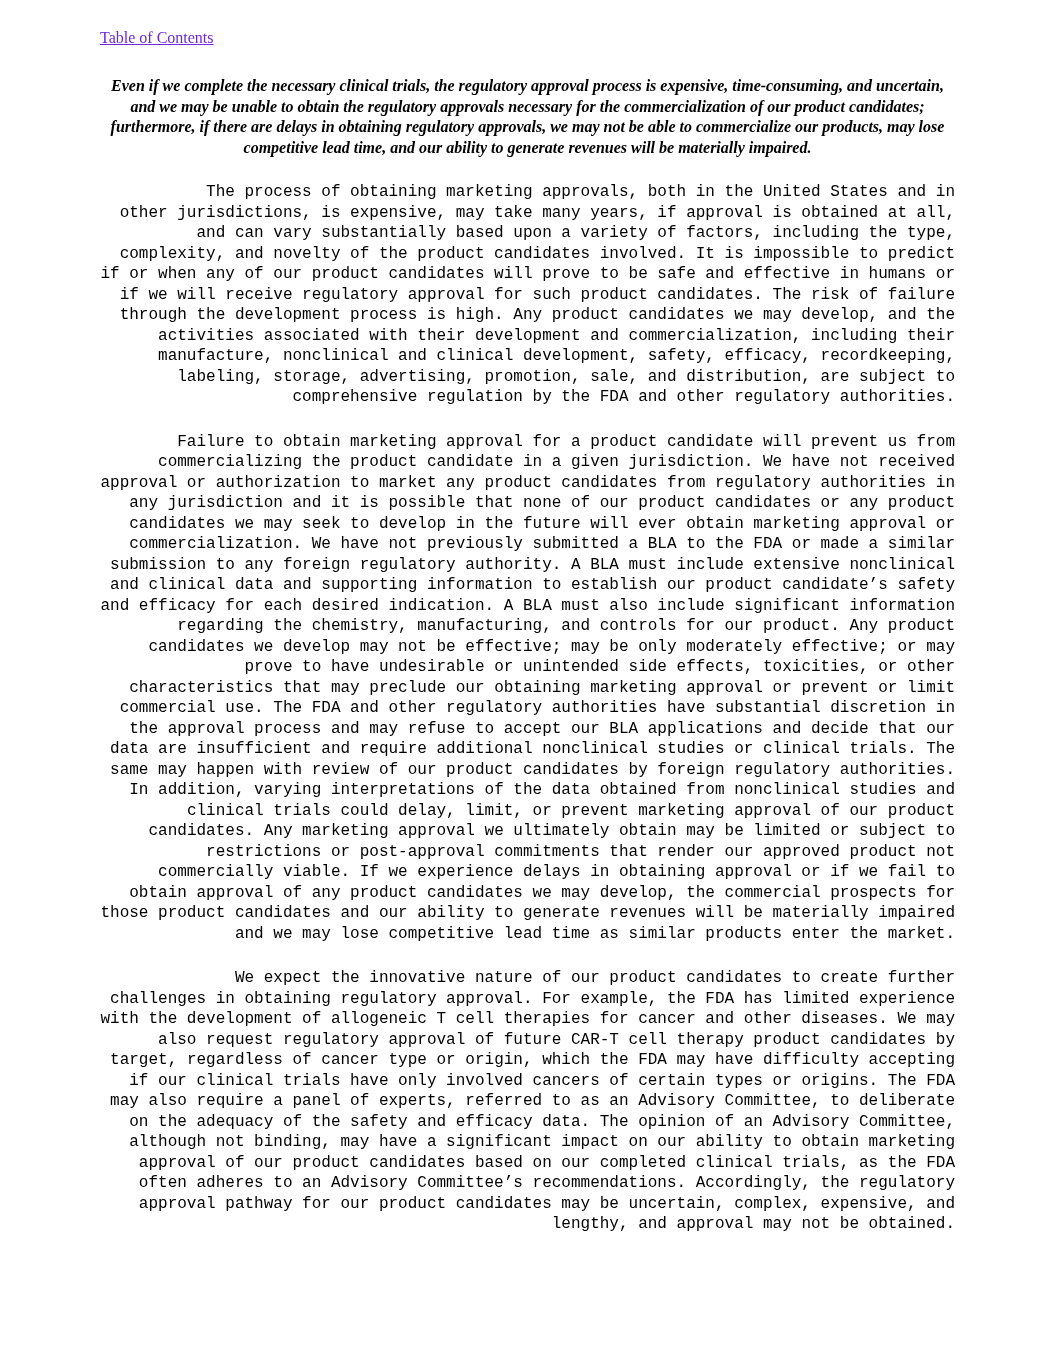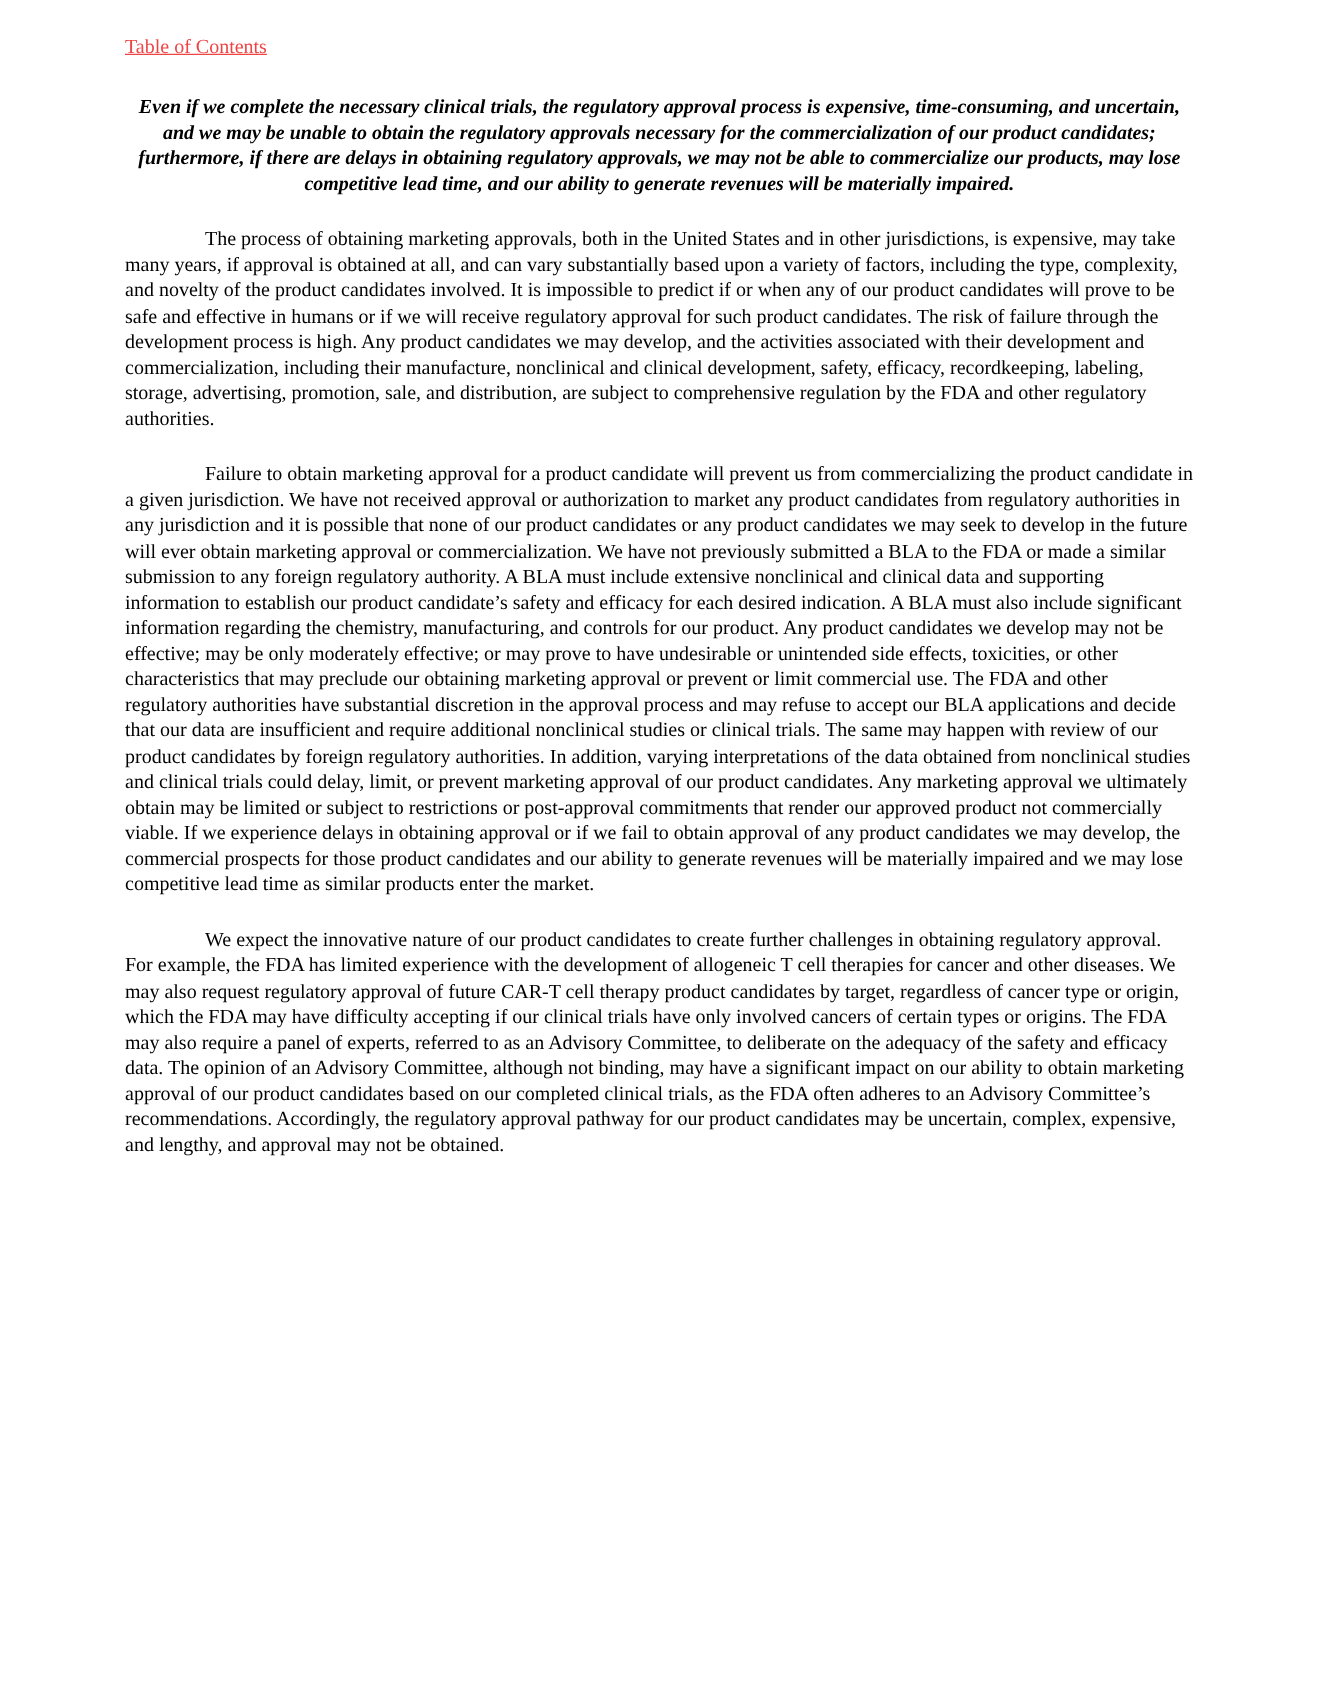--- a/index.html
+++ b/index.html
@@ -20,38 +20,39 @@
   .content {
     position: absolute;
     left: 100px;
     right: 100px;
     top: 28px;
   }
   .toc-link {
     display: inline-block;
     font-size: 16px;
     line-height: 19px;
-    color: #ef4444;
+    color: #6d28d9;
     text-decoration: underline;
     cursor: pointer;
   }
   .risk-heading {
     margin: 29px 0 0 0;
     font-size: 16px;
     line-height: 20.5px;
     font-weight: bold;
     font-style: italic;
     text-align: center;
   }
   .body-para {
     margin: 24px 0 0 0;
     font-size: 16px;
     line-height: 20.5px;
     text-indent: 64px;
-    text-align: left;
+    text-align: right;
+    font-family: Liberation Mono, monospace;
   }
   .page-footer {
     position: absolute;
     left: 0;
     right: 0;
     top: 1391px;
     text-align: left;
     font-size: 16px;
     line-height: 19px;
   }

